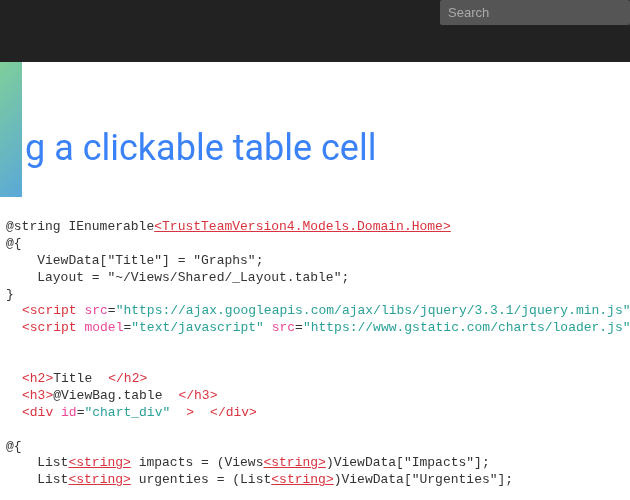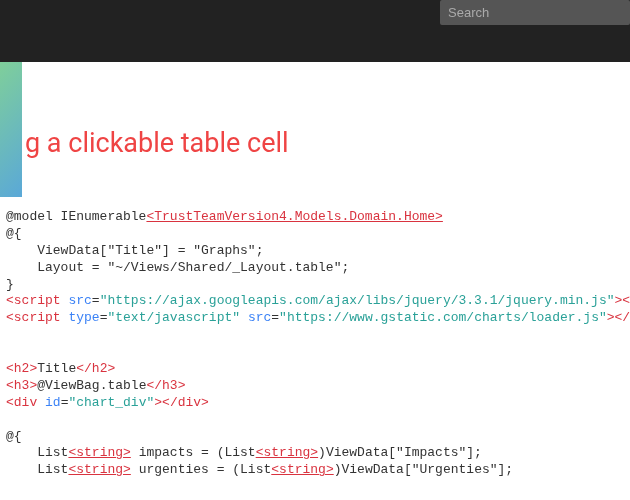--- a/index.html
+++ b/index.html
@@ -5,56 +5,56 @@
   * { margin:0; padding:0; box-sizing:border-box; }
   body { font-family: -apple-system, "Segoe UI", Roboto, "Helvetica Neue", Arial, sans-serif; background:#fff; color:#333; width:630px; height:500px; overflow:hidden; }
   .topbar { background:#222; height:30px; display:flex; justify-content:flex-end; align-items:flex-start; padding-right:0; }
   .searchwrap { background:#555; height:25px; display:flex; align-items:center; border-radius:2px; overflow:hidden; width:190px; }
   .searchwrap input { background:transparent; border:none; color:#ccc; font-size:13px; padding:4px 8px; flex:1; outline:none; }
   .searchwrap input::placeholder { color:#aaa; }
   .searchwrap .divider { width:1px; height:18px; background:#777; }
   .darkstrip { background:#222; height:32px; }
   .avatar { position:absolute; top:62px; left:0; width:22px; height:135px; background:linear-gradient(135deg,#7fcf9a 0%, #5aa8d8 100%); }
   .content { padding:20px 0 0 0; }
-  .title { font-size:27px; font-weight:400; color:#ef4444; padding-left:25px; padding-top:45px; }
+  .title { font-size:36px; font-weight:400; color:#3b82f6; padding-left:25px; padding-top:45px; }
   .meta { padding-left:25px; margin-top:12px; font-size:14px; }
   .meta .author { color:#333; }
   .meta .dotdate { color:#aaa; }
   pre.code { font-family:"Consolas","Menlo","Courier New",monospace; font-size:13px; line-height:1.3; padding:6px; margin-top:44px; white-space:pre; overflow:hidden; color:#333; }
-  .hl-tag { color:#d9333f; }
-  .hl-attr { color:#3b82f6; }
+  .hl-tag { color:#d9333f;margin-left:16px; }
+  .hl-attr { color:#ec4899; }
   .hl-str { color:#2aa198; }
   .hl-type { color:#d9333f;text-decoration:underline; }
 </style>
 </head>
 <body>
 
 <div class="topbar">
   <div class="searchwrap">
     <input type="text" placeholder="Search" style="">
     <div class="divider"></div>
 
   </div>
 </div>
 <div class="darkstrip"></div>
 <div class="avatar"></div>
 
 <div class="content">
   <h1 class="title">g a clickable table cell</h1>
 
-  <pre class="code"><span>@model IEnumerable</span><span class="hl-type">&lt;TrustTeamVersion4.Models.Domain.Home&gt;</span>
+  <pre class="code"><span>@string IEnumerable</span><span class="hl-type">&lt;TrustTeamVersion4.Models.Domain.Home&gt;</span>
 <span>@{</span>
 <span>    ViewData["Title"] = "Graphs";</span>
 <span>    Layout = "~/Views/Shared/_Layout.table";</span>
 <span>}</span>
 <span class="hl-tag">&lt;script</span> <span class="hl-attr">src</span>=<span class="hl-str">"https://ajax.googleapis.com/ajax/libs/jquery/3.3.1/jquery.min.js"</span><span class="hl-tag">&gt;&lt;</span>
-<span class="hl-tag">&lt;script</span> <span class="hl-attr">type</span>=<span class="hl-str">"text/javascript"</span> <span class="hl-attr">src</span>=<span class="hl-str">"https://www.gstatic.com/charts/loader.js"</span><span class="hl-tag">&gt;&lt;/</span>
+<span class="hl-tag">&lt;script</span> <span class="hl-attr">model</span>=<span class="hl-str">"text/javascript"</span> <span class="hl-attr">src</span>=<span class="hl-str">"https://www.gstatic.com/charts/loader.js"</span><span class="hl-tag">&gt;&lt;/</span>
 
 
 <span class="hl-tag">&lt;h2&gt;</span><span>Title</span><span class="hl-tag">&lt;/h2&gt;</span>
 <span class="hl-tag">&lt;h3&gt;</span><span>@ViewBag.table</span><span class="hl-tag">&lt;/h3&gt;</span>
 <span class="hl-tag">&lt;div</span> <span class="hl-attr">id</span>=<span class="hl-str">"chart_div"</span><span class="hl-tag">&gt;</span><span class="hl-tag">&lt;/div&gt;</span>
 
 <span>@{</span>
-<span>    List</span><span class="hl-type">&lt;string&gt;</span><span> impacts = (List</span><span class="hl-type">&lt;string&gt;</span><span>)ViewData["Impacts"];</span>
+<span>    List</span><span class="hl-type">&lt;string&gt;</span><span> impacts = (Views</span><span class="hl-type">&lt;string&gt;</span><span>)ViewData["Impacts"];</span>
 <span>    List</span><span class="hl-type">&lt;string&gt;</span><span> urgenties = (List</span><span class="hl-type">&lt;string&gt;</span><span>)ViewData["Urgenties"];</span>
 </pre>
 </div>
 
 </body></html>

